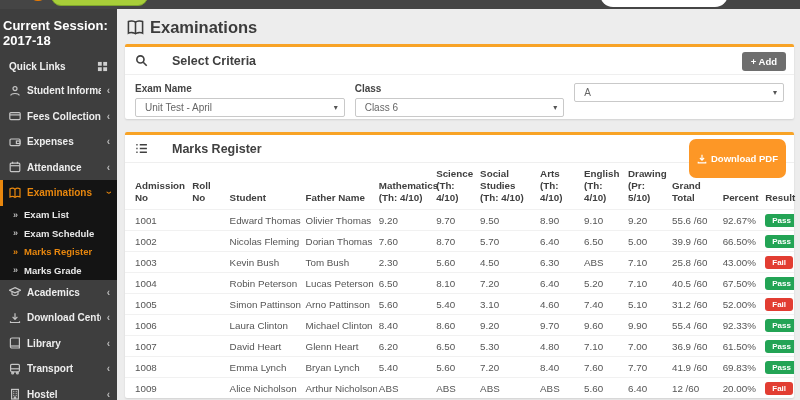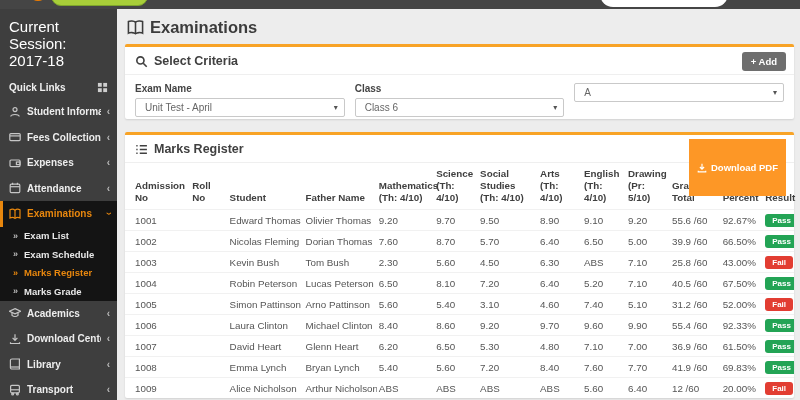--- a/index.html
+++ b/index.html
@@ -22,21 +22,21 @@
   .school{position:absolute;left:170px;top:-24px;color:var(--brand-green);
     font-size:27px;font-weight:bold;letter-spacing:1px}
   .search{position:absolute;left:600px;top:-19px;width:128px;height:26px;background:#fff;
     border-radius:13px;border:none;padding:0 10px;font-size:10px;color:#666;outline:none}
 
   
   .layout{display:flex;height:391px}
 
   
   .sidebar{width:117px;min-width:117px;background:var(--sidebar);color:#e6e6e6;overflow:hidden}
-  .session{font-size:15px;font-weight:normal;padding:9px 8px 7px 9px;color:#fff}
+  .session{font-size:13px;font-weight:bold;padding:9px 8px 7px 3px;color:#fff}
   .quicklinks{display:flex;align-items:flex-start;justify-content:space-between;
     padding:6px 9px;font-size:10px;font-weight:bold;color:#f0f0f0;cursor:pointer}
   .quicklinks .qicon{color:#cfcfcf}
   .nav-item{display:flex;align-items:center;gap:6px;padding:0 7px 0 9px;height:25.5px;
     font-size:10px;font-weight:bold;color:#ededed;cursor:pointer}
   .nav-item .nicon{color:#c6c6c6;width:12px}
   .nav-item .lbl{flex:1;white-space:nowrap;overflow:hidden}
   .nav-item .chev{font-size:10px;color:#bbb}
   .group-open{background:var(--sidebar-dark)}
   .group-open > .parent{border-left:3px solid var(--orange-dark);padding-left:6px;color:var(--orange-dark)}
@@ -48,29 +48,29 @@
   .sub-item.active{color:var(--orange-dark)}
   .sub-item.active .arrow{color:var(--orange-dark)}
 
   
   .main{flex:1;background:var(--main-bg);padding:7px 6px 0 8px;overflow:hidden}
   .pagetitle{display:flex;align-items:center;gap:6px;margin:2px 0 7px 2px;color:#3c3c3c}
   .pagetitle h1{font-size:16.5px;font-weight:bold}
 
   .panel{background:#fff;border-top:3px solid var(--orange);border-radius:2px;
     box-shadow:0 1px 2px rgba(0,0,0,.12)}
-  .panel-head{position:relative;display:flex;align-items:center;gap:6px;
+  .panel-head{position:relative;display:flex;gap:24px;
     padding:7px 10px 6px;border-bottom:1px solid #efefef;color:#404040}
   .panel-head .ptitle{font-size:12.5px;font-weight:bold}
   .add-btn{position:absolute;right:8px;top:5px;background:#6e6e6e;color:#fff;border:none;
     font-size:9.5px;font-weight:bold;padding:4px 9px;border-radius:3px;cursor:pointer;
     font-family:inherit}
   .pdf-btn{position:absolute;right:8px;top:4px;background:var(--btn-orange);color:#fff;border:none;
     display:flex;align-items:center;gap:4px;font-size:9.5px;font-weight:bold;
-    padding:23px 8px;border-radius:0;cursor:pointer;font-family:inherit}
+    padding:14px 8px;border-radius:7px;cursor:pointer;font-family:inherit}
 
   .fields{display:flex;gap:10px;padding:8px 10px 2px}
   .field{flex:1}
   .field .flabel{font-size:10px;font-weight:bold;color:#444;margin-bottom:4px}
   .selectbox{position:relative;display:flex;align-items:center;height:19px;background:#fff;
     border:1px solid #c9c9c9;border-radius:2px;padding:0 18px 0 9px;font-size:10px;color:#666;
     cursor:pointer}
   .selectbox .caret{position:absolute;right:6px;font-size:8px;color:#555}
 
   .marks-panel{margin-top:13px}

